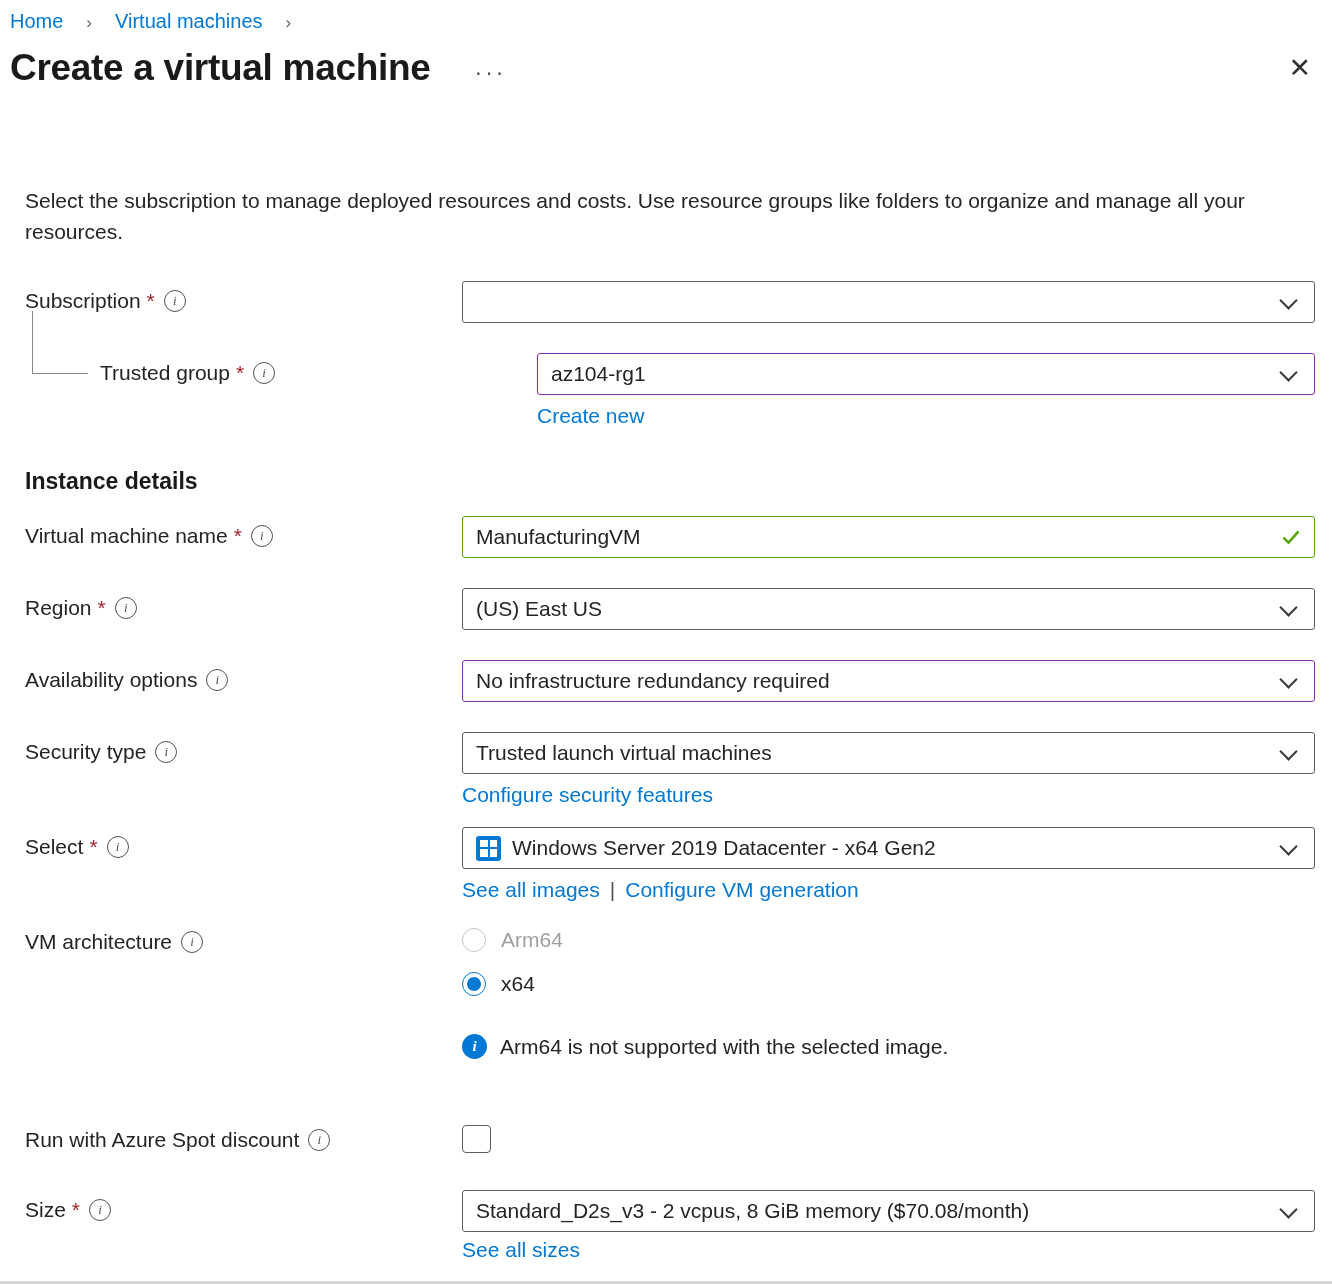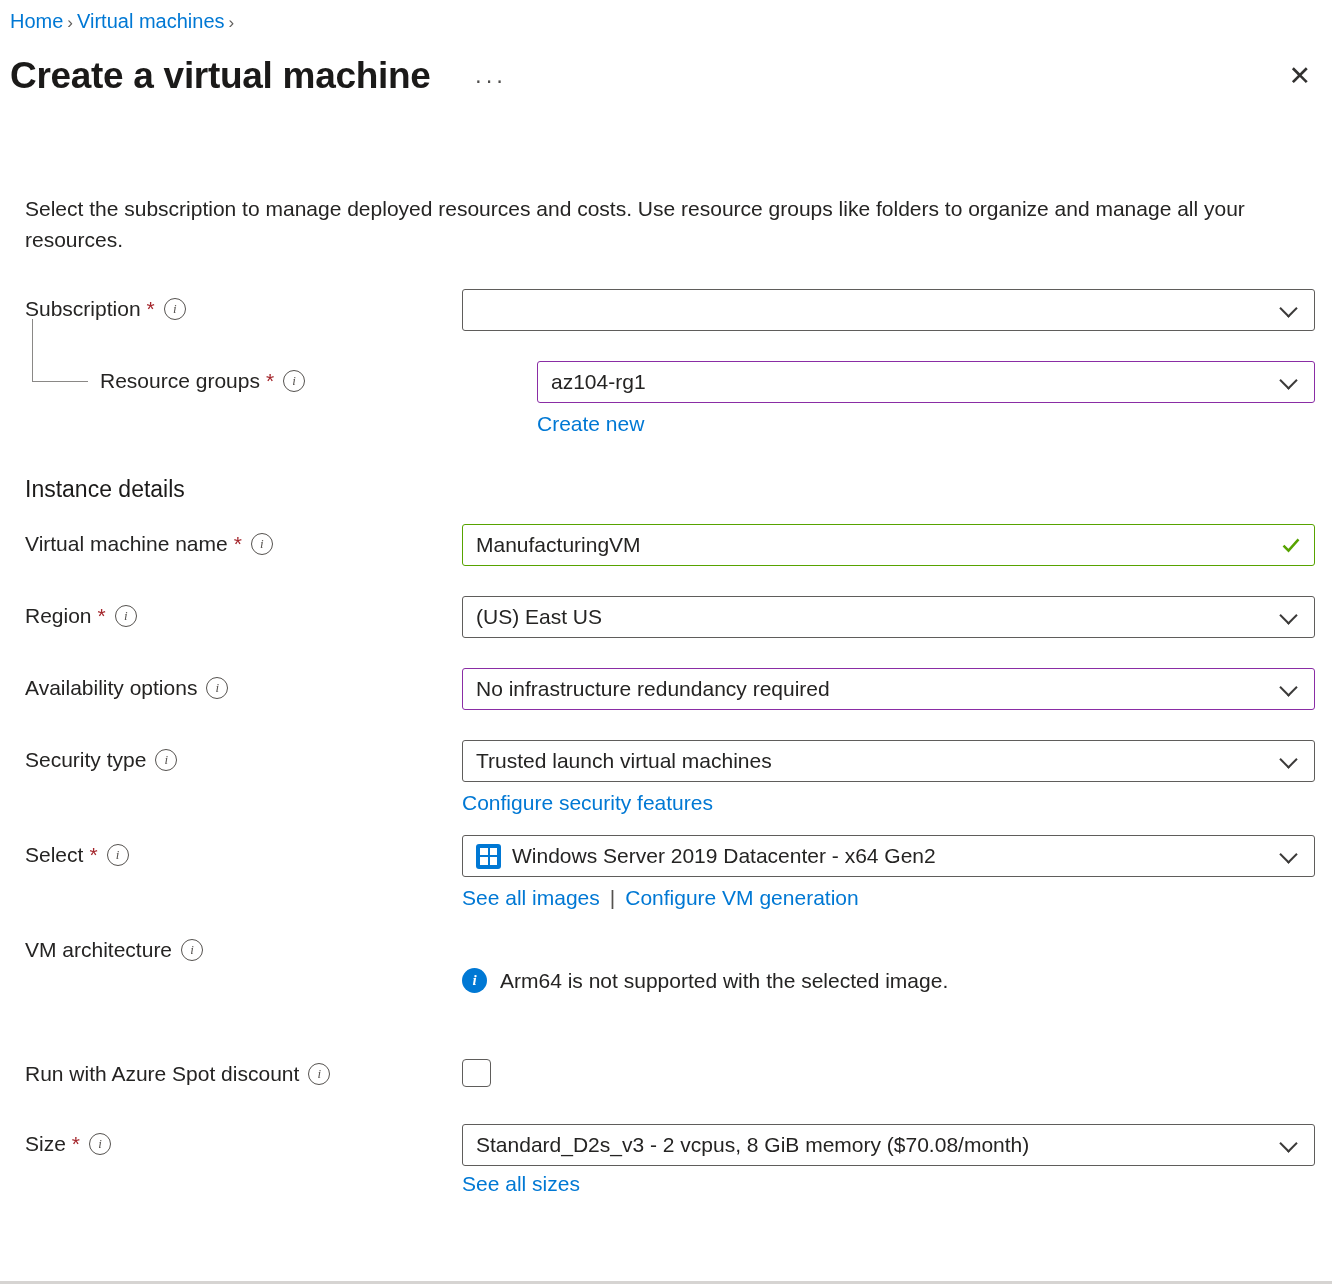--- a/index.html
+++ b/index.html
@@ -9,26 +9,26 @@
     color: #252423;
     font-family: "Liberation Sans", "DejaVu Sans", sans-serif;
     overflow: hidden;
     position: relative;
   }
   a { text-decoration: none; cursor: pointer; }
 
   .page { padding: 10px 17px 0 10px; }
 
   
-  .breadcrumb { display: flex; align-items: center; gap: 4px; font-size: 20px; }
+  .breadcrumb { display: flex; align-items: center; gap: 23px; font-size: 20px; }
   .breadcrumb a { color: var(--accent, #0078d4); }
   .crumb-sep { color: #605e5c; font-size: 17px; transform: translateY(1px); }
 
   
-  .title-row { display: flex; align-items: center; margin-top: 22px; }
+  .title-row { display: flex; align-items: center; margin-top: 14px; }
   .page-title { font-size: 37px; font-weight: 700; color: #1b1a19; margin: 0; letter-spacing: -0.3px; }
   .title-ellipsis { color: #4f4e4d; font-size: 23px; margin-left: 44px; letter-spacing: 3px; margin-top: 8px; cursor: pointer; }
   .close-btn { margin-left: auto; font-size: 27px; color: #323130; cursor: pointer; font-weight: 300; padding: 2px 4px; }
 
   
   .intro { margin: 96px 0 10px 15px; font-size: 21px; line-height: 31px; max-width: 1262px; color: #252423; }
 
   
   .form { margin: 34px 0 0 15px; }
   .form-row { display: flex; align-items: flex-start; margin-bottom: 30px; }
@@ -37,21 +37,21 @@
   .label-cell { width: 437px; flex-shrink: 0; display: flex; align-items: center; gap: 9px; min-height: 40px; font-size: 21px; position: relative; }
   .control-cell { flex: 1; max-width: 853px; display: flex; flex-direction: column; }
   .req { color: var(--required_red, #a4262c); font-size: 21px; margin-left: -3px; }
   .info-icon {
     width: 20px; height: 20px; border: 1px solid #55524f; border-radius: 50%;
     display: inline-flex; align-items: center; justify-content: center;
     font-size: 13px; color: #55524f; font-family: "Liberation Serif", serif; font-style: italic;
     cursor: pointer; flex-shrink: 0;
   }
 
-  .section-heading { font-size: 23px; font-weight: 400; color: #1b1a19; margin: 40px 0 21px 0; }
+  .section-heading { font-size: 23px; font-weight: 700; color: #1b1a19; margin: 40px 0 21px 0; }
 
   
   .dropdown {
     position: relative; height: 40px; border: 1px solid #5f5d5b; border-radius: 3px;
     display: flex; align-items: center; padding: 0 48px 0 13px; font-size: 21px;
     background: #fff; cursor: pointer; white-space: nowrap; overflow: hidden;
   }
   .dropdown.modified { border-color: var(--modified_border, #8a2da5); align-items: center; }
   .chevron {
     position: absolute; right: 19px; top: 12px; width: 11px; height: 11px;
@@ -135,21 +135,21 @@
         <div class="dropdown">
           <span class="dd-value"></span>
           <span class="chevron"></span>
         </div>
       </div>
     </div>
 
     <div class="form-row mb-sm">
       <div class="label-cell rg-label-cell">
         <span class="tree-connector"></span>
-        <span>Resource groups</span>
+        <span>Trusted group</span>
         <span class="req">*</span>
         <span class="info-icon">i</span>
       </div>
       <div class="control-cell">
         <div class="dropdown modified">
           <span class="dd-value">az104-rg1</span>
           <span class="chevron"></span>
         </div>
         <a class="field-link">Create new</a>
       </div>
@@ -238,20 +238,30 @@
         </div>
       </div>
     </div>
 
     <div class="form-row mb-lg">
       <div class="label-cell">
         <span>VM architecture</span>
         <span class="info-icon">i</span>
       </div>
       <div class="control-cell">
+        <div class="radio-group">
+          <div class="radio-option disabled">
+            <span class="radio disabled"></span>
+            <span>Arm64</span>
+          </div>
+          <div class="radio-option">
+            <span class="radio checked"></span>
+            <span>x64</span>
+          </div>
+        </div>
         <div class="info-msg">
           <span class="info-badge">i</span>
           <span>Arm64 is not supported with the selected image.</span>
         </div>
       </div>
     </div>
 
     <div class="form-row">
       <div class="label-cell">
         <span>Run with Azure Spot discount</span>

